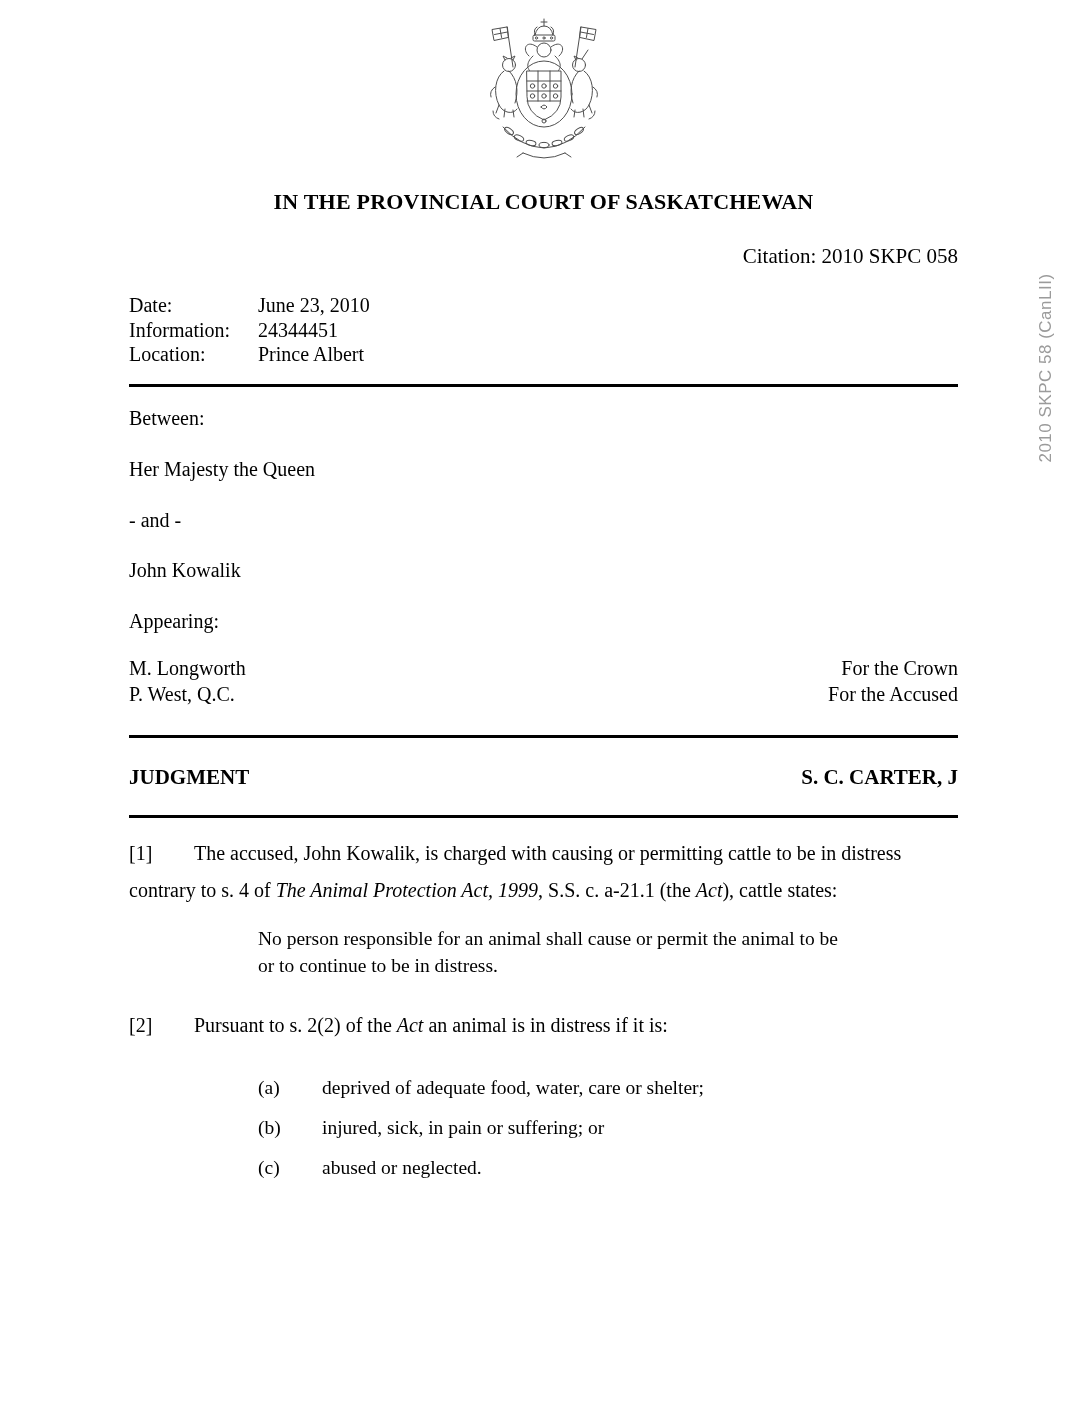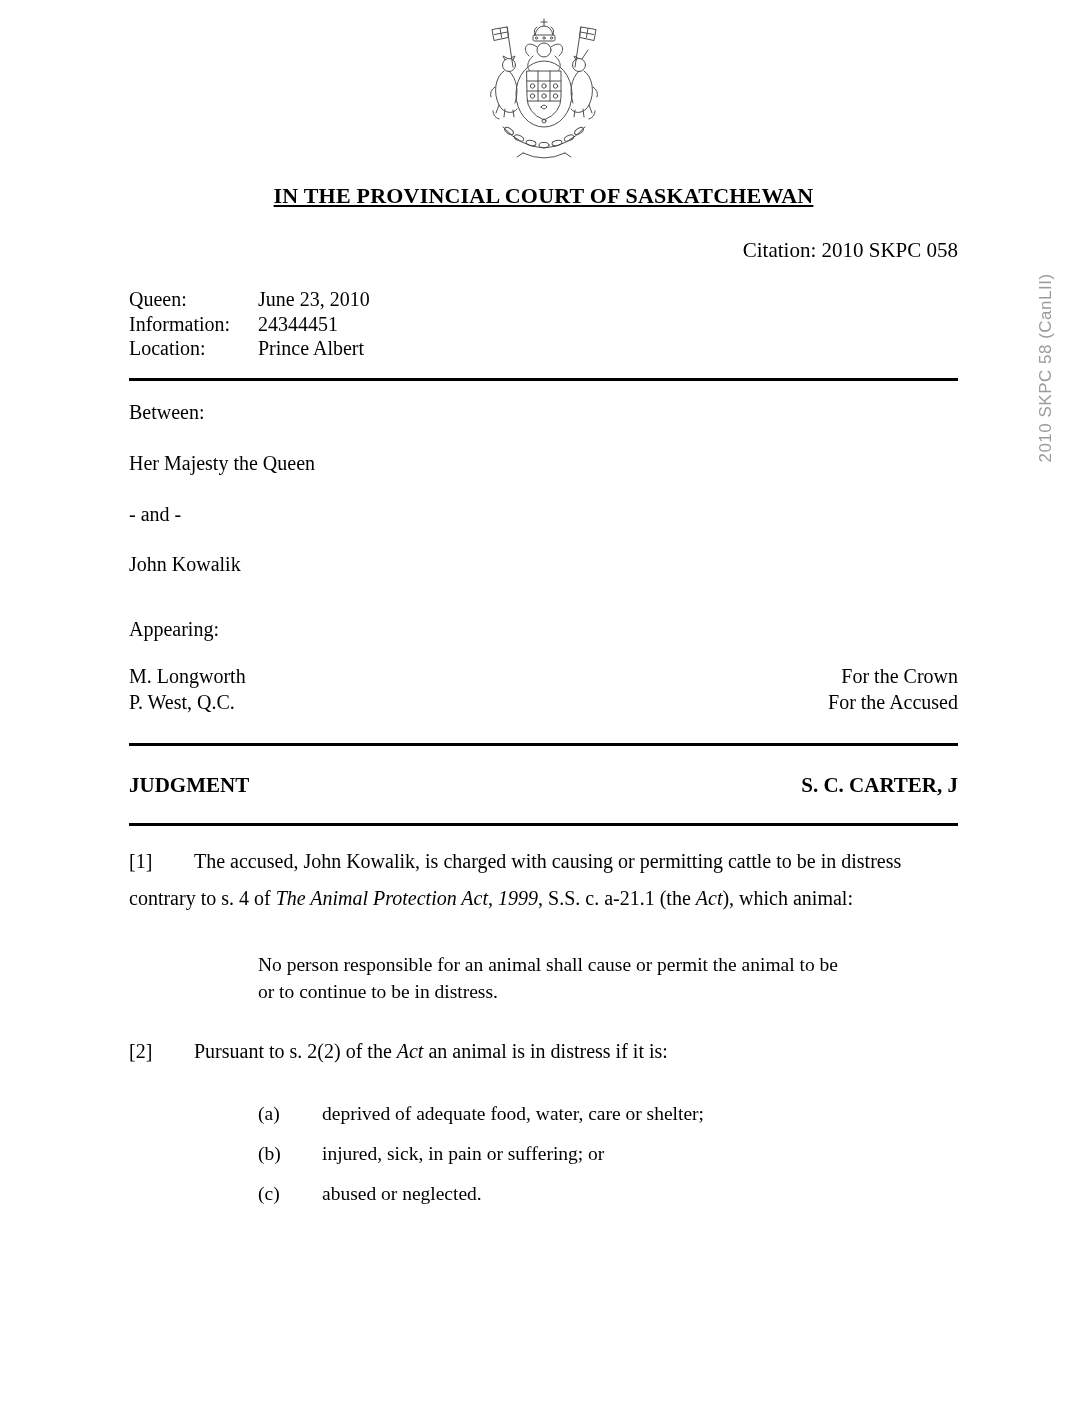--- a/index.html
+++ b/index.html
@@ -17,47 +17,46 @@
     position: absolute;
     left: 129px;
     top: 0;
     width: 829px;
   }
   .coat-of-arms {
     display: block;
     margin: 15px auto 0 auto;
   }
   .court-title {
-    margin-top: 20px;
+    margin-top: 26px;
     text-align: center;
     font-weight: bold;
     font-size: 22px;
     letter-spacing: 0.2px;
-    text-decoration: underline;
   }
   .citation {
     margin-top: 29px;
     text-align: right;
     font-size: 21px;
   }
   .meta-block { margin-top: 24px; font-size: 20px; }
   .meta-row { display: flex; line-height: 24.5px; }
   .meta-label { width: 129px; flex: 0 0 129px; }
   .rule {
     border: none;
     border-top: 3px solid #000;
     margin: 0;
   }
   .rule-1 { margin-top: 17px; }
   .label-line { margin-top: 19px; font-size: 20px; line-height: 24px; }
   .centered-line { text-align: left; font-size: 20px; line-height: 24px; }
   .party-plaintiff { margin-top: 27px; }
   .party-sep { margin-top: 27px; }
   .party-defendant { margin-top: 26px; }
-  .appearing-label { margin-top: 41px; }
+  .appearing-label { margin-top: 27px; }
   .appear-rows { margin-top: 22px; font-size: 20px; }
   .appear-row { display: flex; justify-content: space-between; line-height: 26px; }
   .rule-2 { margin-top: 28px; }
   .judgment-row {
     margin-top: 26px;
     display: flex;
     justify-content: space-between;
     font-weight: bold;
     font-size: 21px;
     line-height: 26px;
@@ -68,21 +67,21 @@
     margin-top: 17px;
     font-size: 20px;
     line-height: 37px;
     text-align: left;
   }
   .para-num {
     display: inline-block;
     width: 65px;
   }
   .quote {
-    margin-top: 34px;
+    margin-top: 16px;
     margin-left: 129px;
     width: 592px;
     font-size: 19.5px;
     line-height: 27px;
   }
   .para-2 { margin-top: 28px; }
   .sub-list { margin-top: 31px; font-size: 19.5px; }
   .sub-item {
     display: flex;
     margin-left: 129px;
@@ -173,21 +172,21 @@
       <circle cx="61" cy="106" r="2"></circle>
       <path d="M16 104 q-6 -2 -6 -8 M106 104 q6 -2 6 -8"></path>
     </svg>
 
     <div class="court-title">IN THE PROVINCIAL COURT OF SASKATCHEWAN</div>
 
     <div class="citation">Citation: 2010 SKPC 058</div>
 
     <div class="meta-block">
       <div class="meta-row">
-        <span class="meta-label">Queen:</span>
+        <span class="meta-label">Date:</span>
         <span>June 23, 2010</span>
       </div>
       <div class="meta-row">
         <span class="meta-label">Information:</span>
         <span>24344451</span>
       </div>
       <div class="meta-row">
         <span class="meta-label">Location:</span>
         <span>Prince Albert</span>
       </div>
@@ -217,21 +216,21 @@
     <hr class="rule rule-2">
 
     <div class="judgment-row">
       <span>JUDGMENT</span>
       <span>S. C. CARTER, J</span>
     </div>
 
     <hr class="rule rule-3">
 
     <div class="para">
-      <span class="para-num">[1]</span><span>The accused, John Kowalik, is charged with causing or permitting cattle to be in distress contrary to s. 4 of </span><span class="em">The Animal Protection Act, 1999</span><span>, S.S. c. a-21.1 (the </span><span class="em">Act</span><span>), which animal:</span>
+      <span class="para-num">[1]</span><span>The accused, John Kowalik, is charged with causing or permitting cattle to be in distress contrary to s. 4 of </span><span class="em">The Animal Protection Act, 1999</span><span>, S.S. c. a-21.1 (the </span><span class="em">Act</span><span>), cattle states:</span>
     </div>
 
     <div class="quote">No person responsible for an animal shall cause or permit the animal to be or to continue to be in distress.</div>
 
     <div class="para para-2">
       <span class="para-num">[2]</span><span>Pursuant to s. 2(2) of the </span><span class="em">Act</span><span> an animal is in distress if it is:</span>
     </div>
 
     <div class="sub-list">
       <div class="sub-item">

